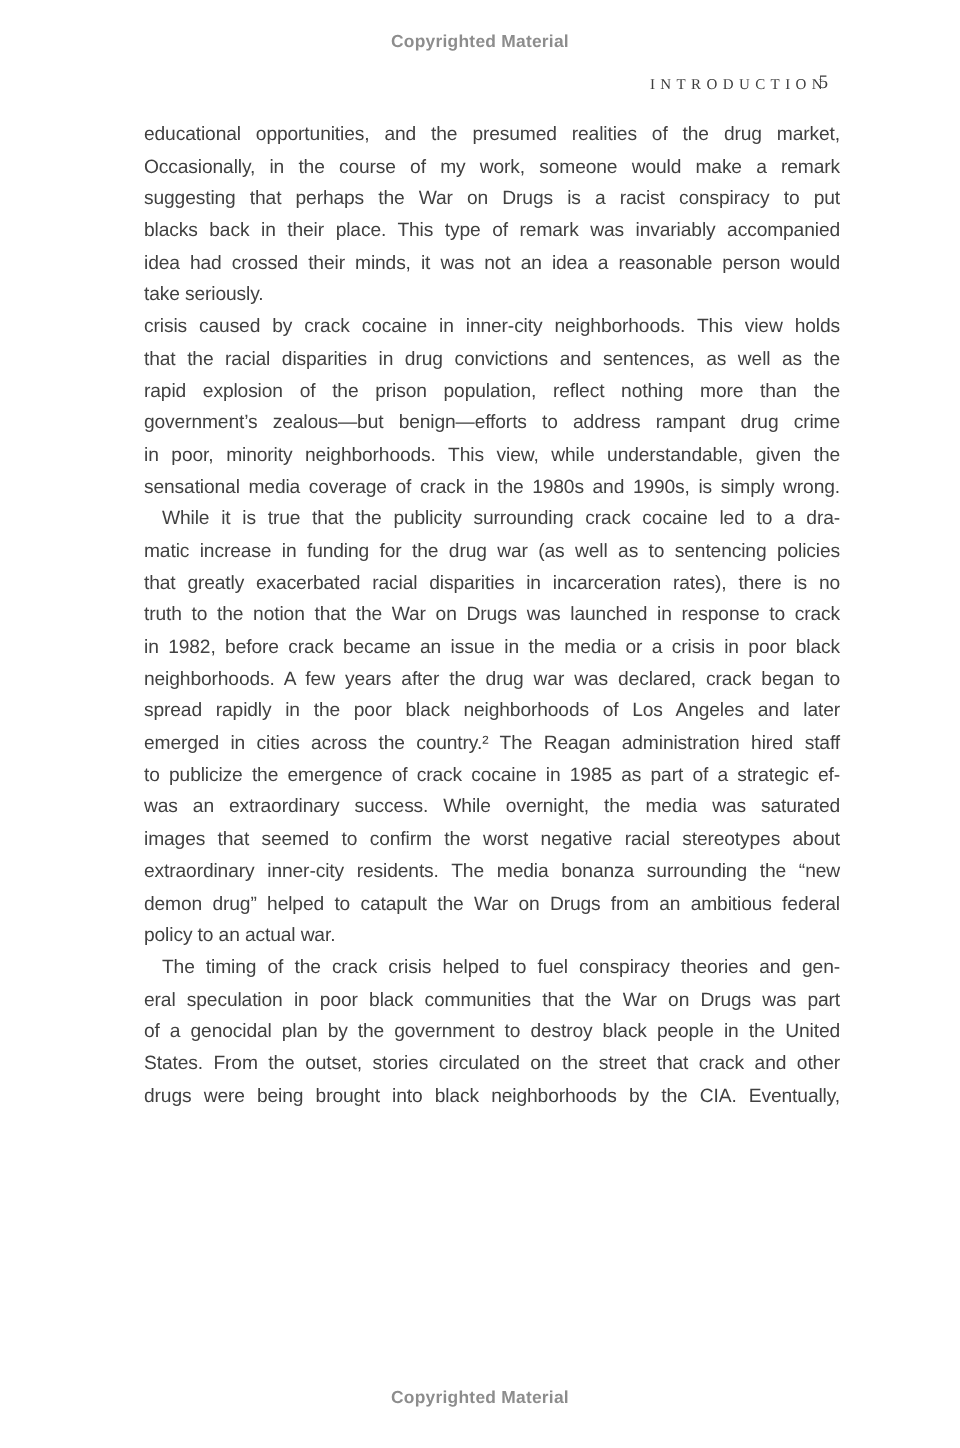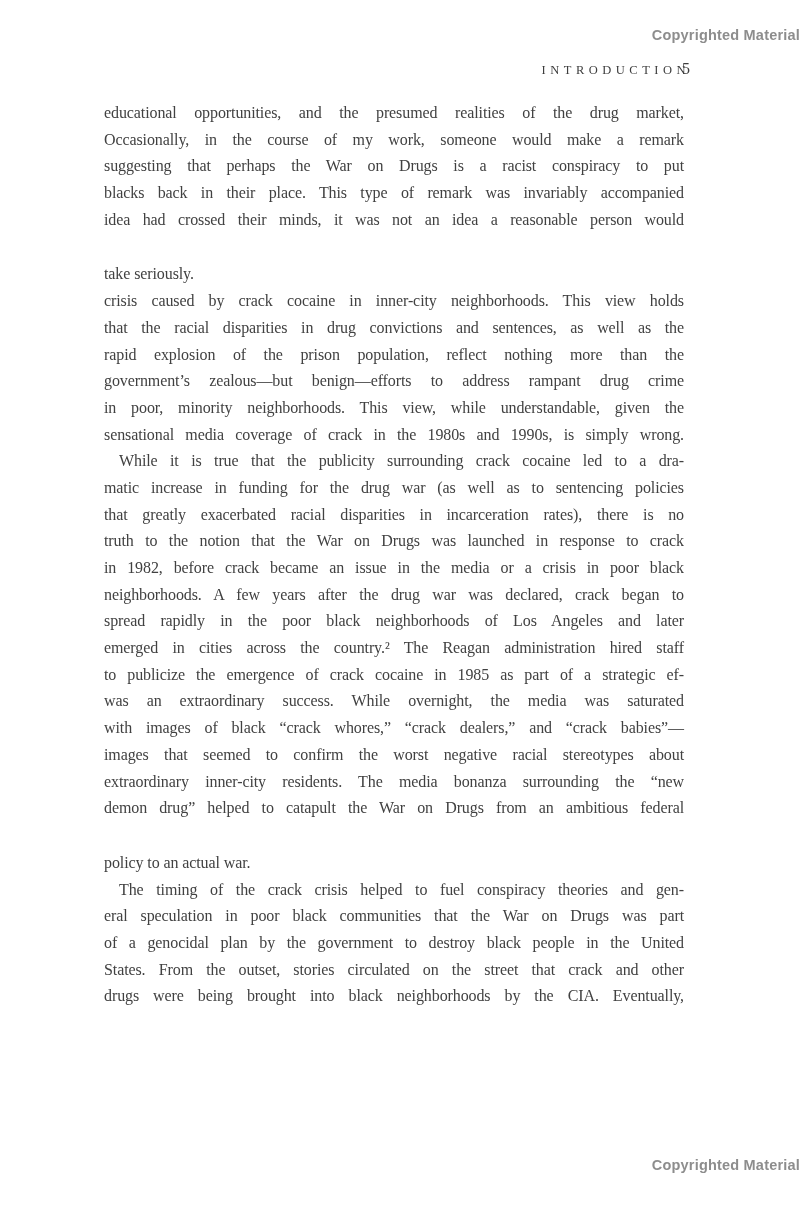--- a/index.html
+++ b/index.html
@@ -9,21 +9,21 @@
     width: 800px;
     height: 1207px;
     background: var(--page-bg, #ffffff);
     overflow: hidden;
     font-family: "Liberation Serif", serif;
   }
   .notice {
     position: absolute;
     left: 0;
     width: 100%;
-    text-align: right;
+    text-align: center;
     font-family: "Liberation Sans", sans-serif;
     font-weight: bold;
     font-size: 14.5px;
     letter-spacing: 0.2px;
     color: var(--notice-color, #8d8d8d);
   }
   .notice-top { top: 27px; }
   .notice-bottom { top: 1157px; }
   .running-header {
     position: absolute;
@@ -46,36 +46,36 @@
     position: absolute;
     right: 0;
     top: -3px;
     font-family: "Liberation Serif", serif;
     font-size: 16px;
     color: var(--header-color, #3d3d3d);
   }
   .body-text {
     position: absolute;
     top: 100px;
-    left: 104px;
+    left: 120px;
     width: 580px;
-    font-family: Liberation Serif, serif;
+    font-family: Liberation Sans, sans-serif;
     font-size: 16px;
     line-height: 26.7px;
     letter-spacing: -0.1px;
     color: var(--body-color, #414141);
   }
   .line {
     text-align: justify;
     text-align-last: justify;
     white-space: normal;
     height: 26.7px;
     overflow: visible;
   }
-  .line.short-last { text-align-last: left; margin-top: 28px; }
+  .line.short-last { text-align-last: left; }
   .line.indent { text-indent: 15px; }
 </style>
 </head>
 <body>
 
 <div class="page" style="--page-bg: #ffffff; --body-color: #414141; --header-color: #3d3d3d; --notice-color: #8d8d8d;">
 
   <div class="notice notice-top">Copyrighted Material</div>
 
   <div class="running-header">
@@ -99,21 +99,20 @@
       <div class="line indent">While it is true that the publicity surrounding crack cocaine led to a dra-</div>
       <div class="line">matic increase in funding for the drug war (as well as to sentencing policies</div>
       <div class="line">that greatly exacerbated racial disparities in incarceration rates), there is no</div>
       <div class="line">truth to the notion that the War on Drugs was launched in response to crack</div>
       <div class="line">in 1982, before crack became an issue in the media or a crisis in poor black</div>
       <div class="line">neighborhoods. A few years after the drug war was declared, crack began to</div>
       <div class="line">spread rapidly in the poor black neighborhoods of Los Angeles and later</div>
       <div class="line">emerged in cities across the country.² The Reagan administration hired staff</div>
       <div class="line">to publicize the emergence of crack cocaine in 1985 as part of a strategic ef-</div>
       <div class="line">was an extraordinary success. While overnight, the media was saturated</div>
-      <div class="line">with images of black “crack whores,” “crack dealers,” and “crack babies”—</div>
       <div class="line">images that seemed to confirm the worst negative racial stereotypes about</div>
       <div class="line">extraordinary inner-city residents. The media bonanza surrounding the “new</div>
       <div class="line">demon drug” helped to catapult the War on Drugs from an ambitious federal</div>
       <div class="line short-last">policy to an actual war.</div>
       <div class="line indent">The timing of the crack crisis helped to fuel conspiracy theories and gen-</div>
       <div class="line">eral speculation in poor black communities that the War on Drugs was part</div>
       <div class="line">of a genocidal plan by the government to destroy black people in the United</div>
       <div class="line">States. From the outset, stories circulated on the street that crack and other</div>
       <div class="line">drugs were being brought into black neighborhoods by the CIA. Eventually,</div>
     </div>

